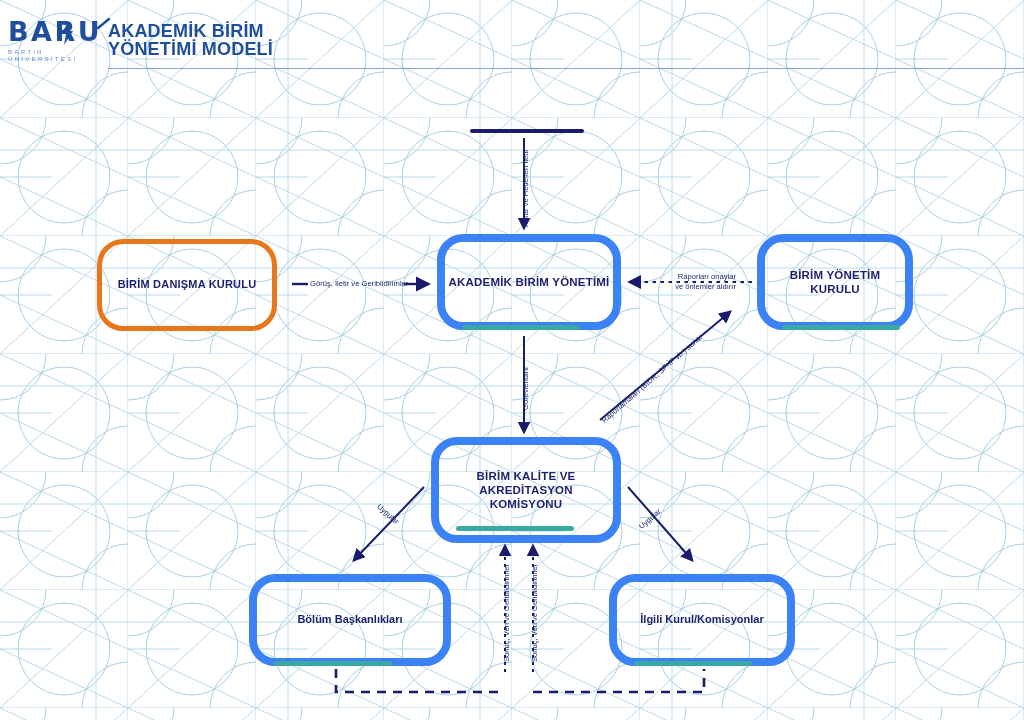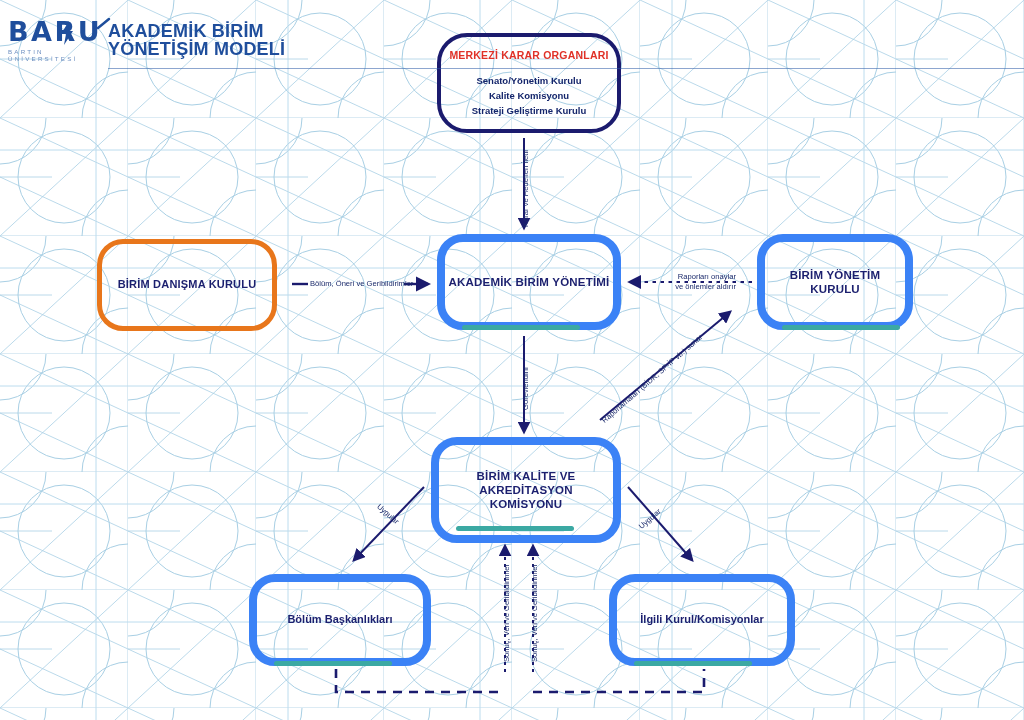--- a/index.html
+++ b/index.html
@@ -48,21 +48,21 @@
 
   #n-abyonetim{left:437px;top:234px;width:184px;height:96px;}
   #n-abyonetim .label{font-size:11.5px;letter-spacing:.2px;}
 
   #n-byk{left:757px;top:234px;width:156px;height:96px;}
   #n-byk .label{font-size:11.5px;letter-spacing:.2px;}
 
   #n-bkak{left:431px;top:437px;width:190px;height:106px;}
   #n-bkak .label{font-size:11.5px;letter-spacing:.2px;padding:0 8px;}
 
-  #n-bolum{left:249px;top:574px;width:182px;height:92px;}
+  #n-bolum{left:249px;top:574px;width:202px;height:92px;}
   #n-bolum .label{font-size:11px;}
 
   #n-ilgili{left:609px;top:574px;width:186px;height:92px;}
   #n-ilgili .label{font-size:11px;}
 
   
   .elabel{position:absolute;z-index:4;color:#1b2a6b;font-size:7.6px;
           font-weight:normal;line-height:10px;white-space:nowrap;}
   .rot90{transform:rotate(-90deg);transform-origin:left top;}
   .rotn45{transform:rotate(-41deg);transform-origin:left top;}
@@ -139,33 +139,25 @@
       <div class="logo-sub">BARTIN ÜNİVERSİTESİ</div>
       <svg class="logo-mark" viewBox="0 0 14 24">
         <path d="M9 0 L1 13 L6 13 L4 24 L13 10 L8 10 Z" fill="#1F4E9C"></path>
       </svg>
       <svg style="position:absolute;left:88px;top:0;width:16px;height:12px;" viewBox="0 0 16 12">
         <path d="M2 10 L13 1" stroke="#1F4E9C" stroke-width="2.4" fill="none" stroke-linecap="round"></path>
       </svg>
     </div>
     <div class="hdr-title">
       <div>AKADEMİK BİRİM</div>
-      <div>YÖNETİŞİM MODELİ</div>
+      <div>YÖNETİMİ MODELİ</div>
     </div>
     <div class="hdr-rule"></div>
   </div>
 
-  <div class="node navy" id="n-merkezi">
-    <div class="t1">MERKEZİ KARAR ORGANLARI</div>
-    <div class="t2">
-      <div>Senato/Yönetim Kurulu</div>
-      <div>Kalite Komisyonu</div>
-      <div>Strateji Geliştirme Kurulu</div>
-    </div>
-  </div>
   <div class="tail navy" style="left:470px;top:129px;width:114px;"></div>
 
   <div class="node orange" id="n-danisma">
     <span class="label">BİRİM DANIŞMA KURULU</span>
   </div>
   <div class="tail orange" style="left:122px;top:326px;width:120px;"></div>
 
   <div class="node teal" id="n-abyonetim">
     <span class="label">AKADEMİK BİRİM YÖNETİMİ</span>
   </div>
@@ -189,21 +181,21 @@
   </div>
   <div class="tail teal" style="left:274px;top:661px;width:118px;"></div>
 
   <div class="node teal" id="n-ilgili">
     <span class="label">İlgili Kurul/Komisyonlar</span>
   </div>
   <div class="tail teal" style="left:634px;top:661px;width:118px;"></div>
 
   <div class="elabel rot90" style="left:521px;top:227px;">Karar ve Hedefleri İletir</div>
 
-  <div class="elabel center" style="left:310px;top:279px;width:94px;">Bölüm, Öneri ve Geribildirimler</div>
+  <div class="elabel center" style="left:310px;top:279px;width:94px;">Görüş, İletir ve Geribildirimler</div>
 
   <div class="elabel center" style="left:644px;top:272px;width:92px;">
     <div>Raporları onaylar</div>
     <div>ve önlemler aldırır</div>
   </div>
 
   <div class="elabel rot90" style="left:521px;top:410px;">Görevlendirir</div>
 
   <div class="elabel rotn45" style="left:600px;top:418px;">Raporlamaları (BİDR, SP-İP vb.) sunar</div>
 

